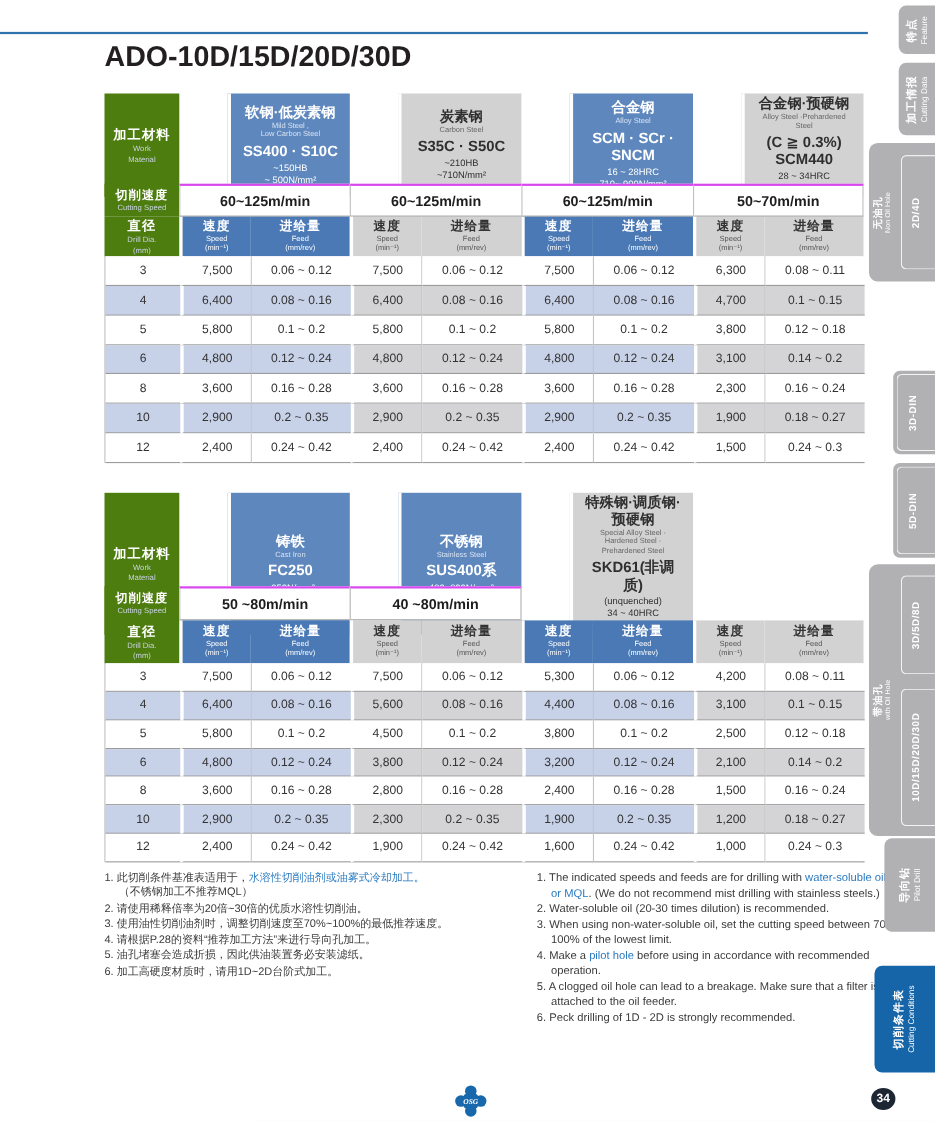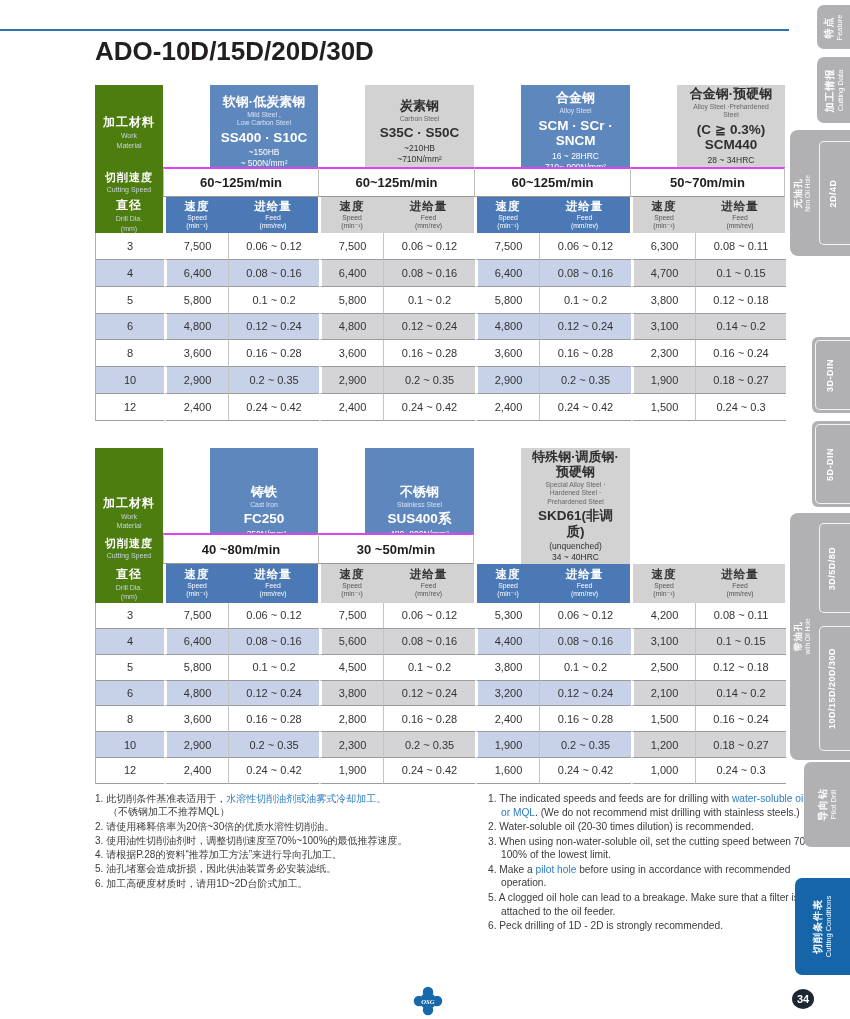--- a/index.html
+++ b/index.html
@@ -306,22 +306,22 @@
         <div class="m-spec pre">(unquenched)
 34 ~ 40HRC
 1,060~ 1,250N/mm²</div>
       </div>
     </div>
     <div class="grid speed-row">
       <div class="cell navy spl">
         <div class="l1">切削速度</div>
         <div class="l2">Cutting Speed</div>
       </div>
+      <div class="cell sp">50 ~80m/min</div>
       <div class="cell sp">40 ~80m/min</div>
-      <div class="cell sp">30 ~50m/min</div>
     </div>
     <div class="grid sub-row">
       <div class="cell navy">
         <div class="l1">直径</div>
         <div class="l2">Drill Dia.</div>
         <div class="l2">(mm)</div>
       </div>
       <div class="cell sub blue gstart">
           <div class="l1">速度</div>
           <div class="l2">Speed</div>

